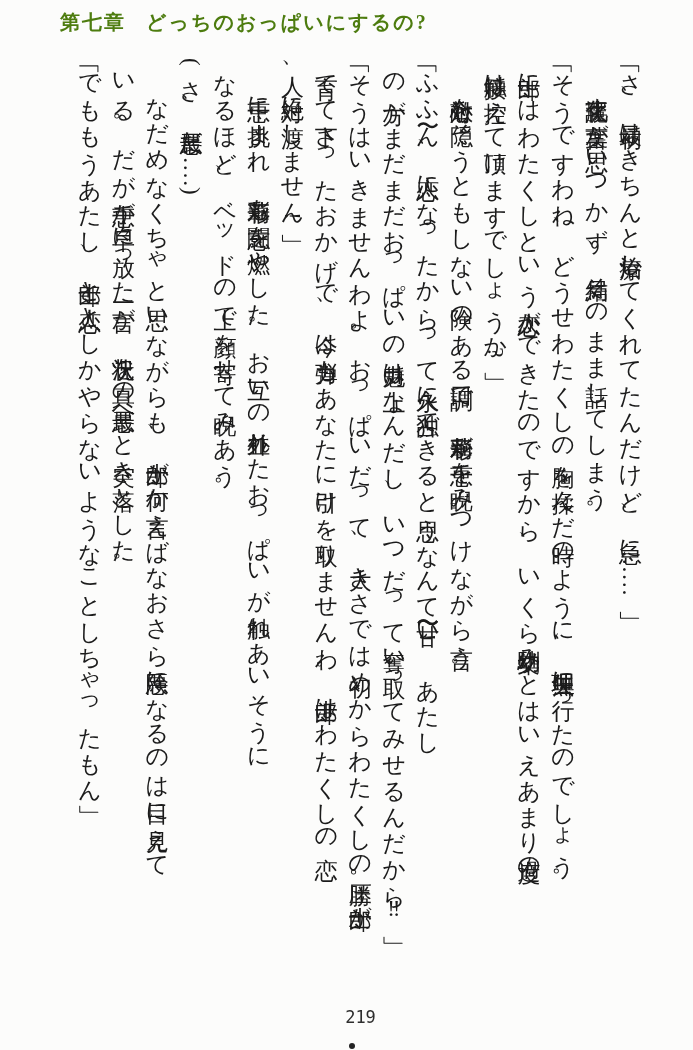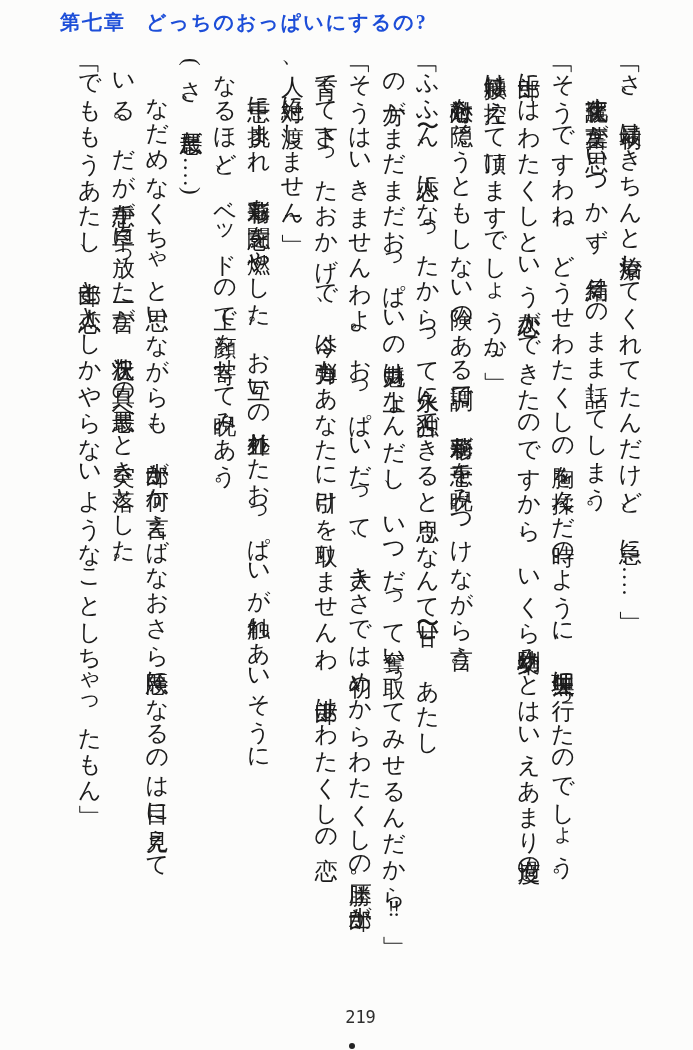--- a/index.html
+++ b/index.html
@@ -20,21 +20,21 @@
     inset: 0;
   }
   .running-head {
     position: absolute;
     top: 9px;
     left: 60px;
     font-size: 20px;
     font-weight: bold;
     letter-spacing: 2px;
     white-space: nowrap;
-    color: #1d4ed8;
+    color: #4d7c0f;
   }
   .running-head .chapter-title {
     margin-left: 1em;
   }
   .text-block {
     position: absolute;
     top: 58px;
     right: 46px;
     height: 952px;
     writing-mode: vertical-rl;

